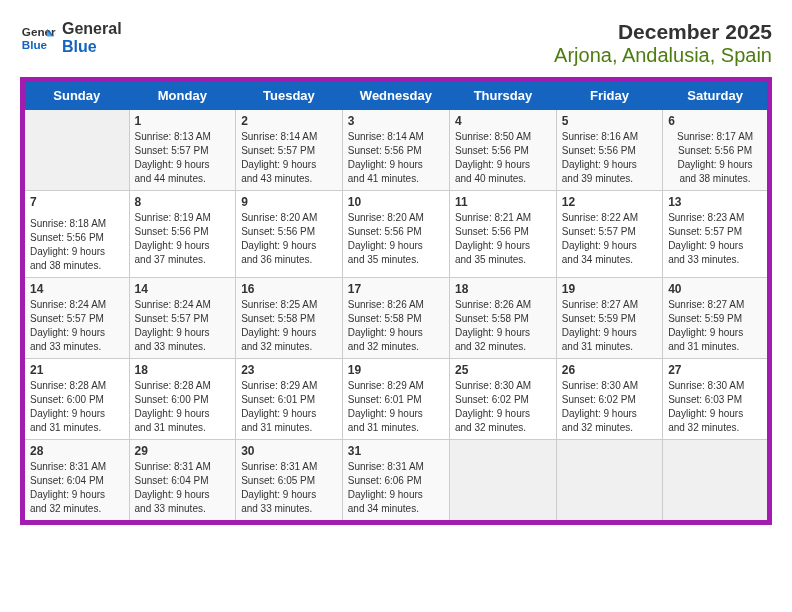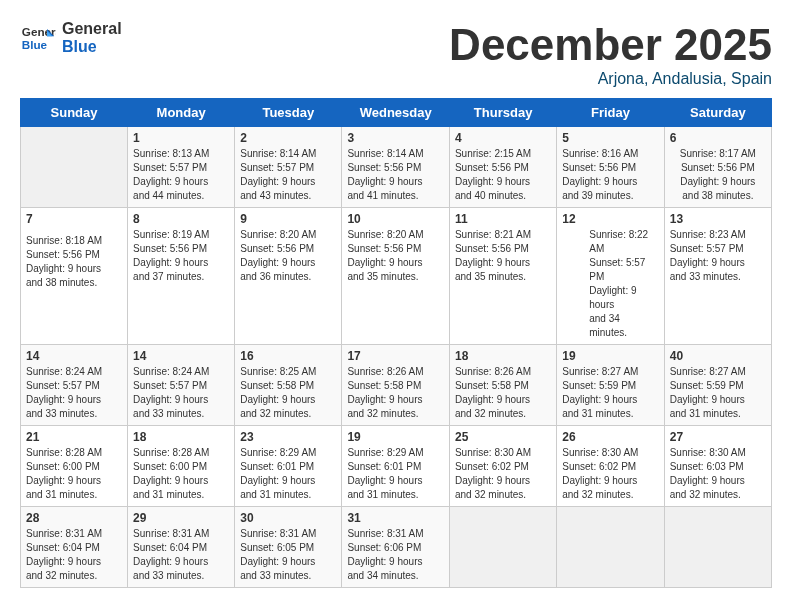--- a/index.html
+++ b/index.html
@@ -22,32 +22,32 @@
       gap: 6px;
     }
     .logo-icon {
       width: 36px;
       height: 36px;
     }
     .title-block {
       text-align: right;
     }
     .month-year {
-      font-size: 44px;
+      font-size: 21px;
       font-weight: bold;
       color: #333;
     }
     .location {
-      font-size: 16px;
-      color: #0c4a6e;
+      font-size: 20px;
+      color: #4d7c0f;
     }
     table {
       width: 100%;
       border-collapse: collapse;
-      border: 1px solid #a21caf;
+      border: 5px solid #a21caf;
     }
     thead tr th {
       background-color: #1565c0;
       color: #fff;
       text-align: center;
       padding: 6px 4px;
       font-size: 13px;
       border: 1px solid #1565c0;
     }
     tbody tr td {
@@ -134,21 +134,21 @@
         </td>
         <td>
           <span class="day-num">3</span>
           <div class="day-info" style="white-space: pre-line;">Sunrise: 8:14 AM
 Sunset: 5:56 PM
 Daylight: 9 hours
 and 41 minutes.</div>
         </td>
         <td>
           <span class="day-num">4</span>
-          <div class="day-info" style="white-space: pre-line;">Sunrise: 2:15 AM
+          <div class="day-info" style="white-space: pre-line;">Sunrise: 8:50 AM
 Sunset: 5:56 PM
 Daylight: 9 hours
 and 40 minutes.</div>
         </td>
         <td>
           <span class="day-num">5</span>
           <div class="day-info" style="white-space: pre-line;">Sunrise: 8:16 AM
 Sunset: 5:56 PM
 Daylight: 9 hours
 and 39 minutes.</div>
@@ -192,21 +192,21 @@
         </td>
         <td>
           <span class="day-num">11</span>
           <div class="day-info" style="white-space: pre-line;">Sunrise: 8:21 AM
 Sunset: 5:56 PM
 Daylight: 9 hours
 and 35 minutes.</div>
         </td>
         <td>
           <span class="day-num">12</span>
-          <div class="day-info" style="white-space: pre-line; margin-left: 27px;">Sunrise: 8:22 AM
+          <div class="day-info" style="white-space: pre-line;">Sunrise: 8:22 AM
 Sunset: 5:57 PM
 Daylight: 9 hours
 and 34 minutes.</div>
         </td>
         <td>
           <span class="day-num">13</span>
           <div class="day-info" style="white-space: pre-line;">Sunrise: 8:23 AM
 Sunset: 5:57 PM
 Daylight: 9 hours
 and 33 minutes.</div>

